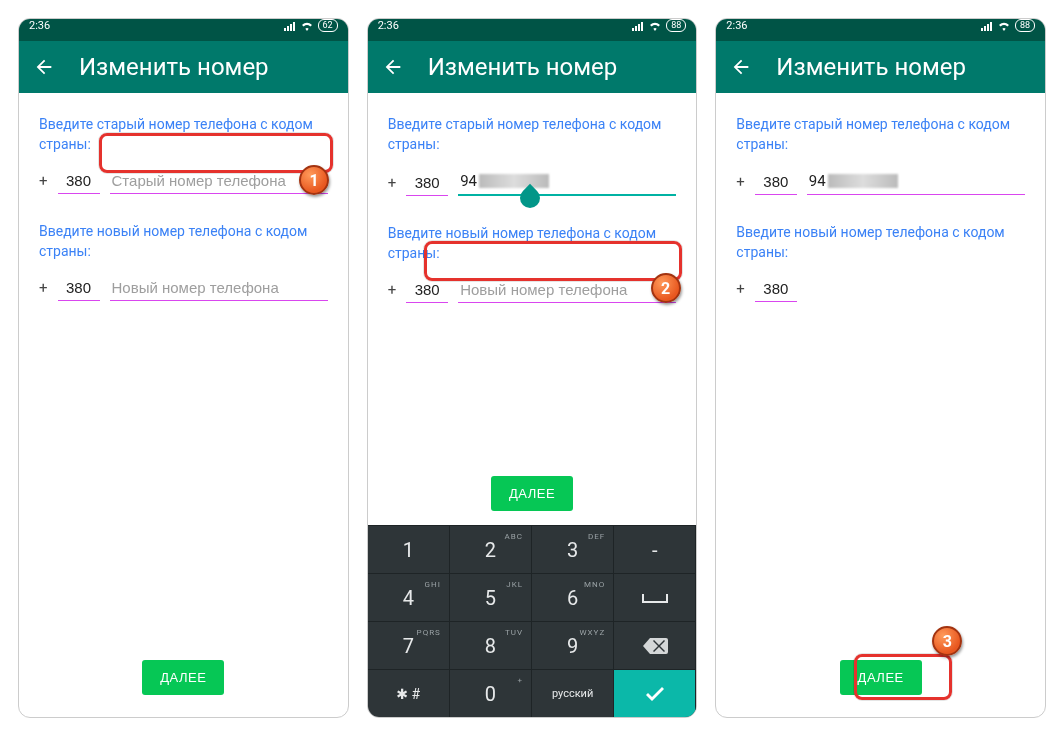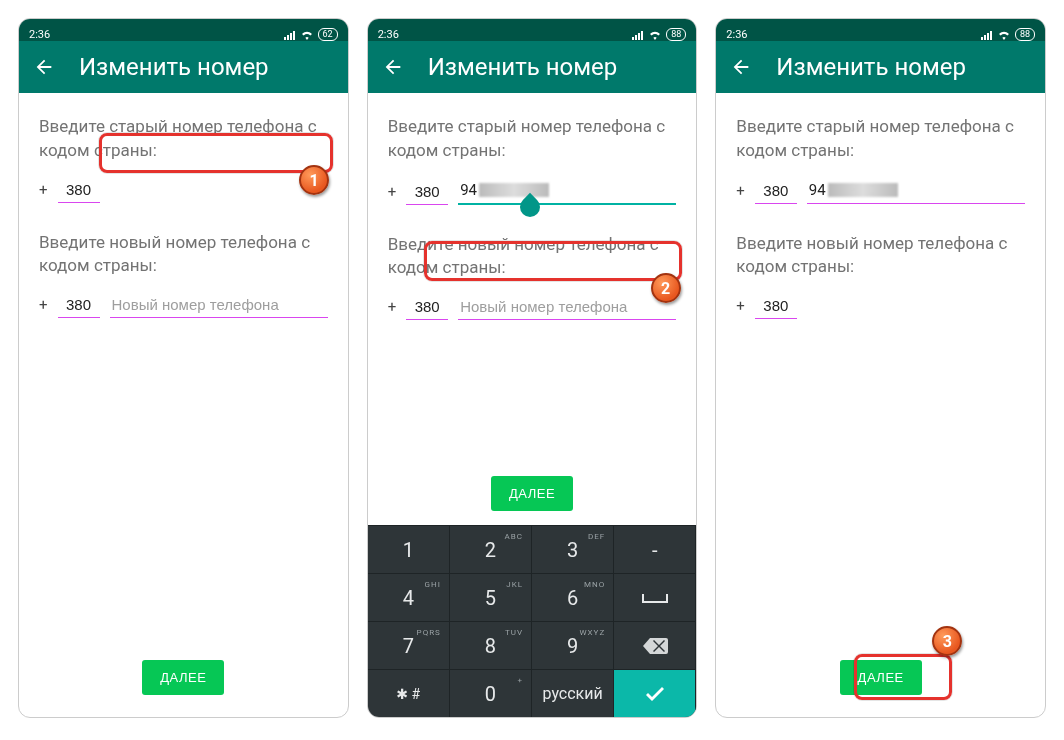--- a/index.html
+++ b/index.html
@@ -22,21 +22,21 @@
     position: relative;
     display: flex;
     flex-direction: column;
   }
   .statusbar {
     height: 22px;
     background: #005446;
     color: #fff;
     font-size: 11px;
     display: flex;
-    align-items: flex-end;
+    align-items: flex-start;
     padding: 0 10px;
   }
   .statusbar .time { flex: 0 0 auto; }
   .statusbar .spacer { flex: 1; }
   .statusbar .icons { display: flex; align-items: center; gap: 4px; }
   .sig-icon { width: 12px; height: 10px; display: flex; align-items: flex-end; gap: 1px; }
   .sig-icon i { display:block; background:#fff; width:2px; }
   .sig-icon i:nth-child(1){height:3px;} .sig-icon i:nth-child(2){height:5px;}
   .sig-icon i:nth-child(3){height:7px;} .sig-icon i:nth-child(4){height:9px;}
   .wifi-icon svg { display:block; }
@@ -55,22 +55,22 @@
   .back-icon svg { display:block; }
 
   .content {
     padding: 22px 20px 0 20px;
     flex: 1;
     display: flex;
     flex-direction: column;
     position: relative;
   }
   .prompt {
-    font-size: 17px;
-    color: #737373;
+    font-size: 14px;
+    color: #3b82f6;
     line-height: 1.4;
     margin-bottom: 14px;
   }
   .row {
     display: flex;
     align-items: flex-end;
     gap: 10px;
     margin-bottom: 28px;
   }
   .plus { font-size: 15px; color: #444; padding-bottom: 4px; }
@@ -193,20 +193,21 @@
         </svg>
     </span>
     <span class="title">Изменить номер</span>
   </div>
 
   <div class="content">
     <div class="prompt">Введите старый номер телефона с кодом страны:</div>
     <div class="row">
       <span class="plus">+</span>
       <input class="cc" value="380" style="">
+      <input class="numfield" placeholder="Старый номер телефона" style="">
     </div>
 
     <div class="prompt">Введите новый номер телефона с кодом страны:</div>
     <div class="row">
       <span class="plus">+</span>
       <input class="cc" value="380" style="">
       <input class="numfield" placeholder="Новый номер телефона" style="">
     </div>
 
     <div style="flex:1"></div>
@@ -332,21 +333,21 @@
       </div>
     </div>
     <div class="kb-row">
       <div class="key" style="font-size:14px;">
           <span>✱ #</span>
         </div>
       <div class="key">
           <span>0</span>
           <span class="sub">+</span>
         </div>
-      <div class="key" style="font-size:16px;">
+      <div class="key" style="font-size:11px;">
           <span>русский</span>
         </div>
       <div class="key accent">
         <svg width="22" height="16" viewBox="0 0 22 16">
             <path fill="#fff" d="M2 9l6 6 12-12-2-2L8 11 4 7z"></path>
           </svg>
       </div>
     </div>
   </div>
 </div>

